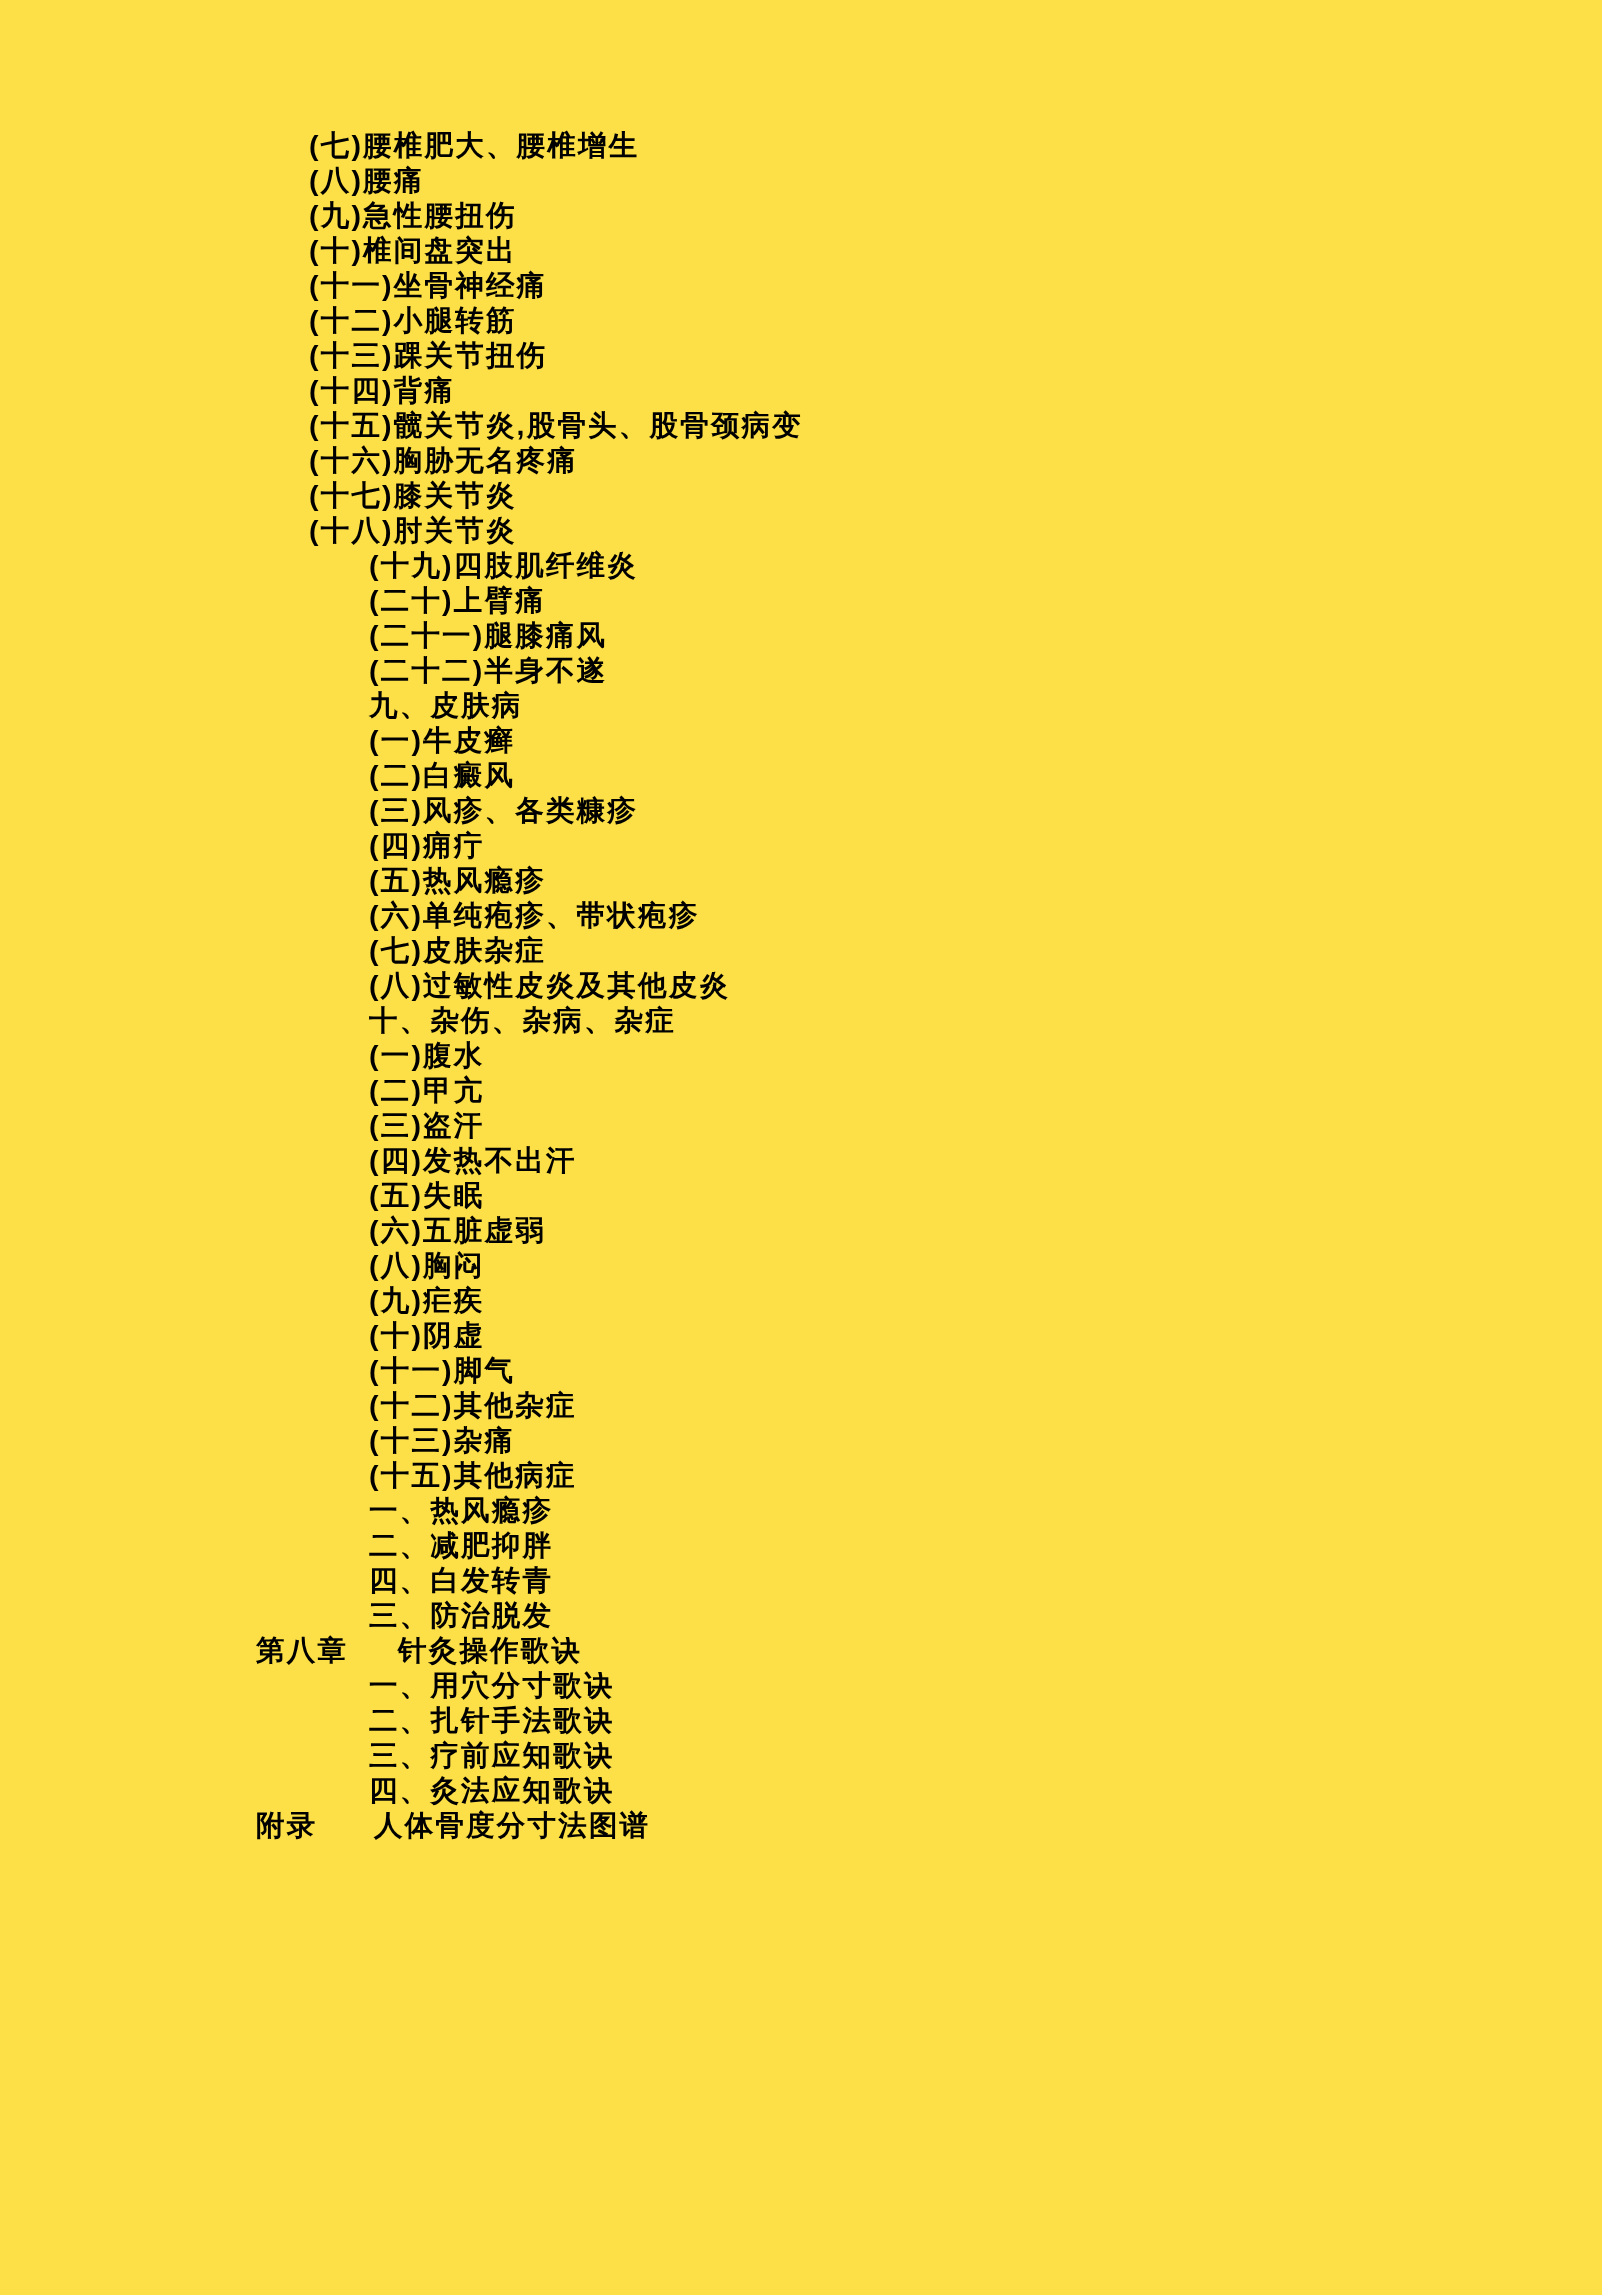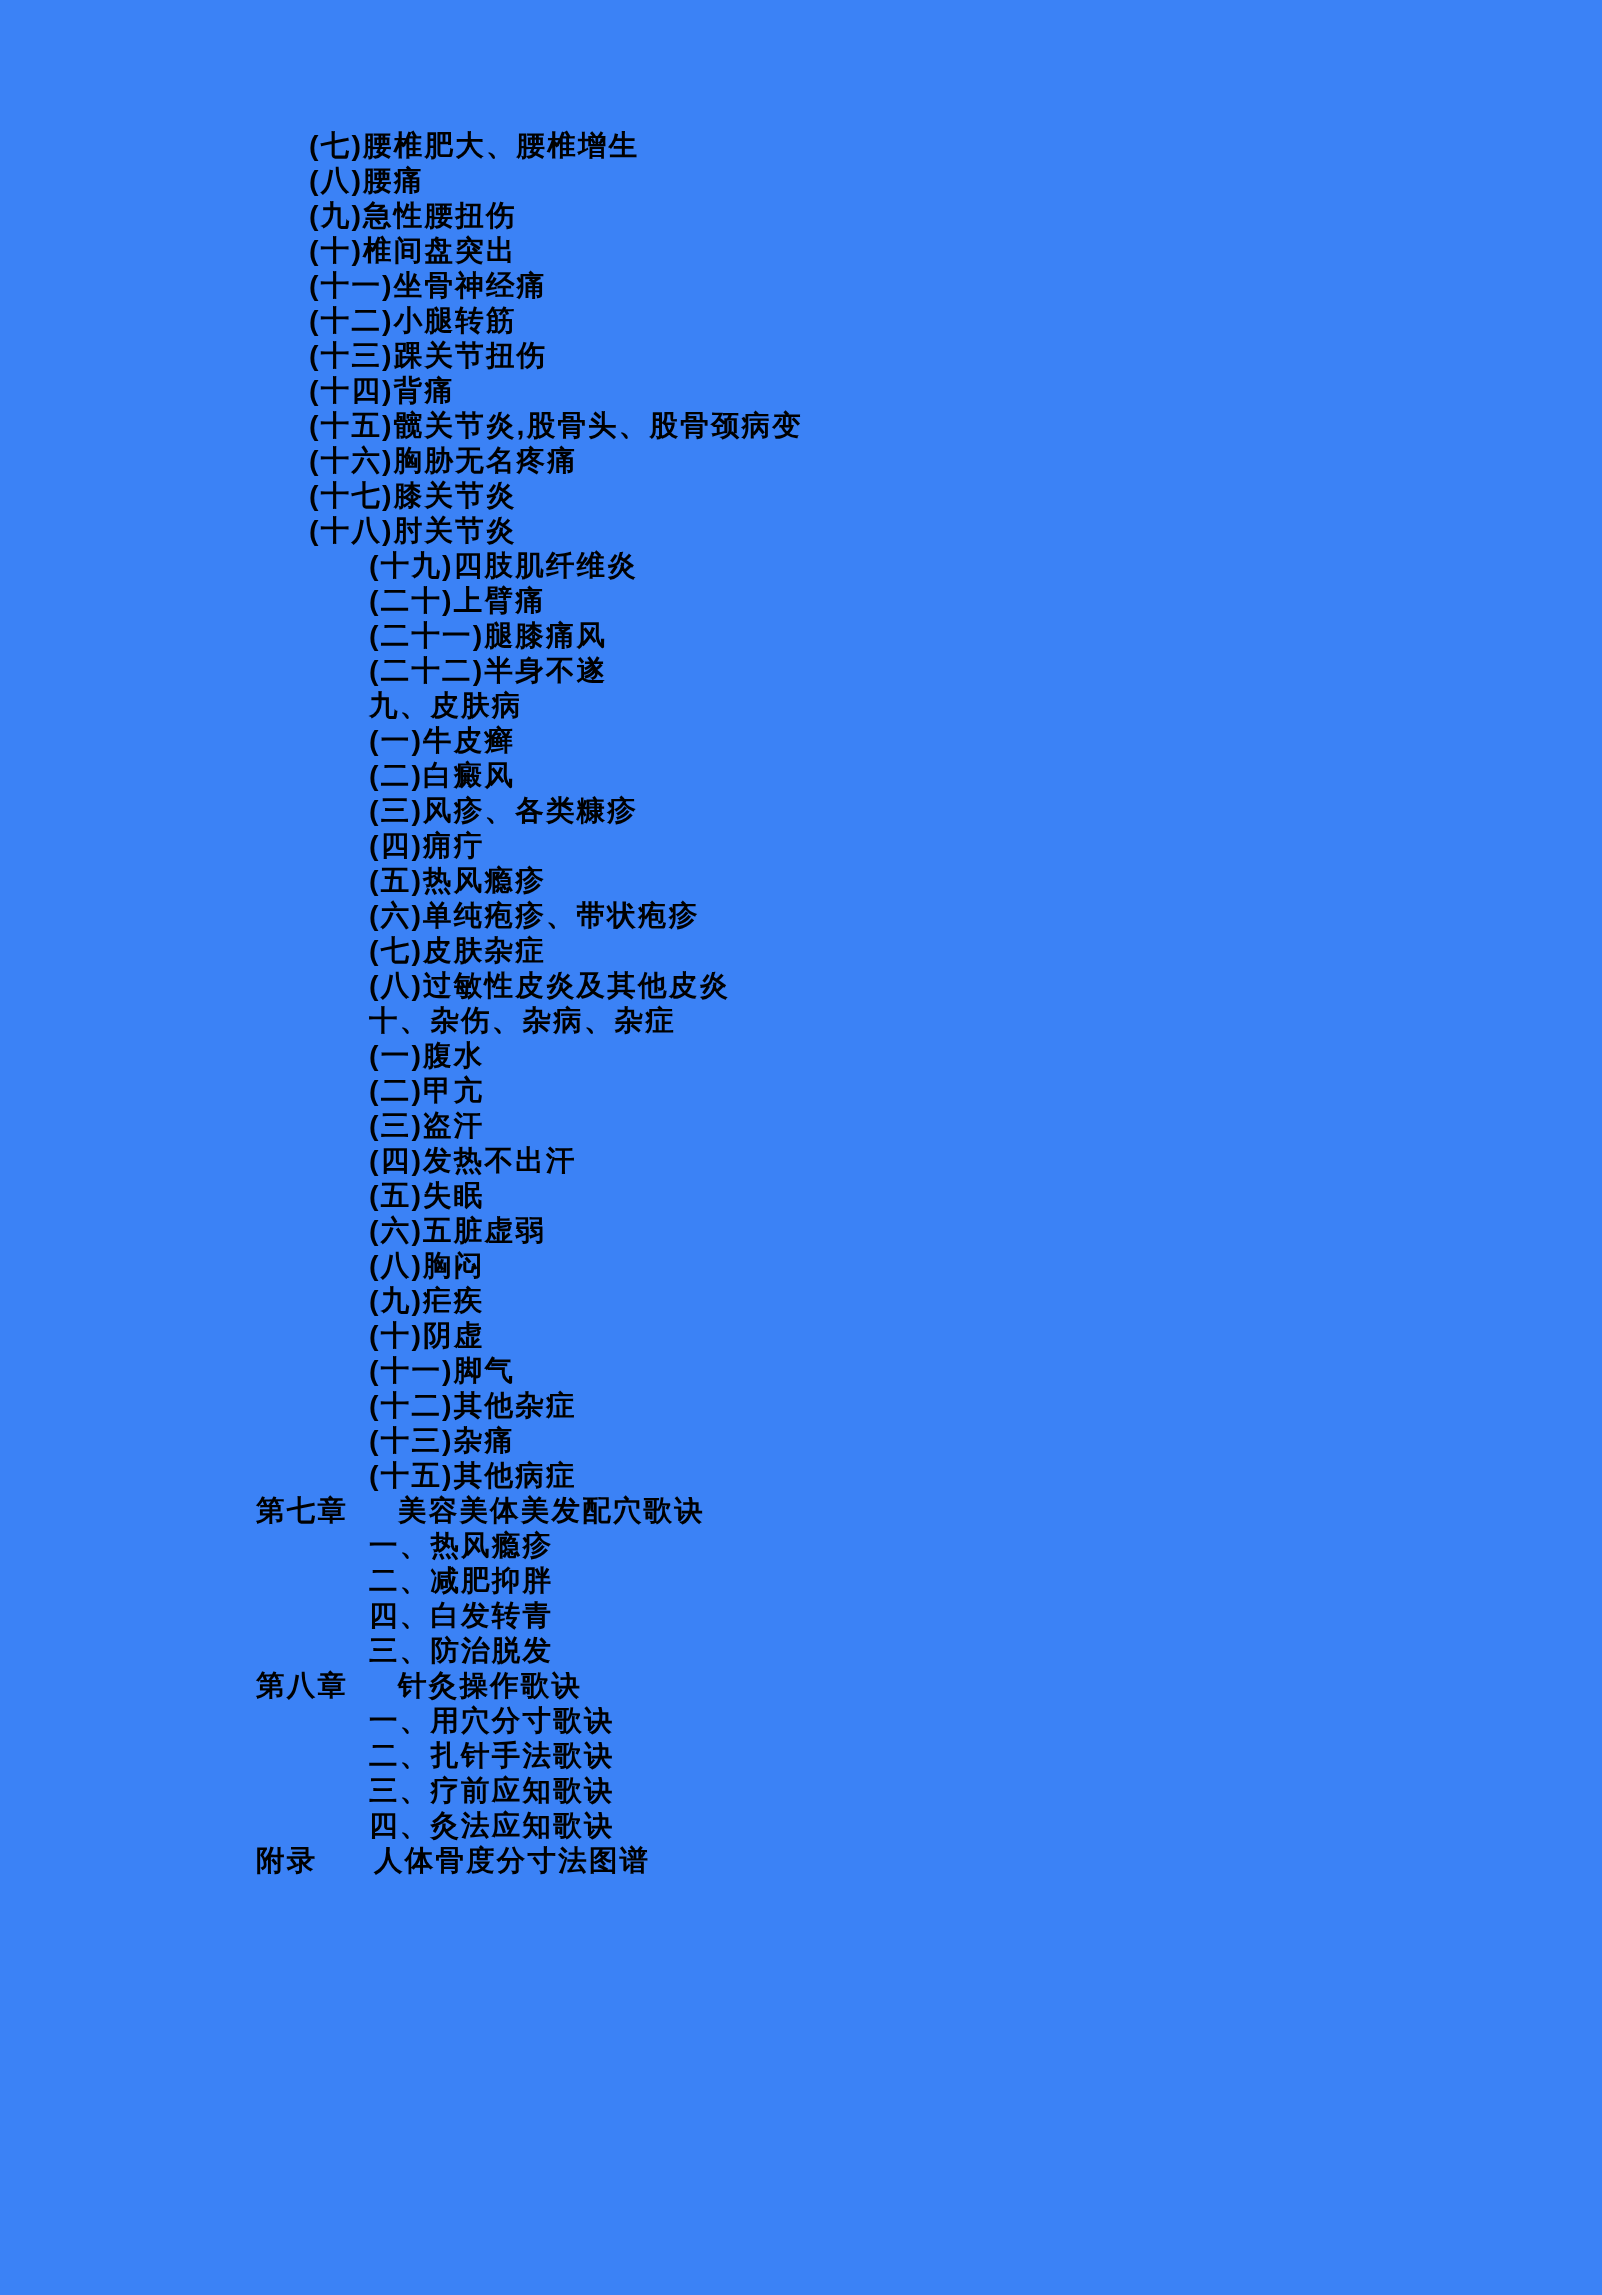--- a/index.html
+++ b/index.html
@@ -9,21 +9,21 @@
   body {
     width: 1603px;
     height: 2295px;
     background: #ffffff;
     position: relative;
     overflow: hidden;
   }
   .page {
     position: absolute;
     inset: 0;
-    background: #3b82f6;
+    background: #fde047;
   }
   .toc {
     padding-top: 128px;
     font-family: "Liberation Sans", sans-serif;
     font-size: 28.5px;
     font-weight: 600;
     line-height: 35px;
     letter-spacing: 2.2px;
     color: #000000;
   }
@@ -80,21 +80,20 @@
       <div class="toc-line item-b"><span class="entry-text">(四)发热不出汗</span></div>
       <div class="toc-line item-b"><span class="entry-text">(五)失眠</span></div>
       <div class="toc-line item-b"><span class="entry-text">(六)五脏虚弱</span></div>
       <div class="toc-line item-b"><span class="entry-text">(八)胸闷</span></div>
       <div class="toc-line item-b"><span class="entry-text">(九)疟疾</span></div>
       <div class="toc-line item-b"><span class="entry-text">(十)阴虚</span></div>
       <div class="toc-line item-b"><span class="entry-text">(十一)脚气</span></div>
       <div class="toc-line item-b"><span class="entry-text">(十二)其他杂症</span></div>
       <div class="toc-line item-b"><span class="entry-text">(十三)杂痛</span></div>
       <div class="toc-line item-b"><span class="entry-text">(十五)其他病症</span></div>
-      <div class="toc-line chapter"><span class="chapter-label">第七章</span><span class="chapter-title">美容美体美发配穴歌诀</span></div>
       <div class="toc-line item-b"><span class="entry-text">一、热风瘾疹</span></div>
       <div class="toc-line item-b"><span class="entry-text">二、减肥抑胖</span></div>
       <div class="toc-line item-b"><span class="entry-text">四、白发转青</span></div>
       <div class="toc-line item-b"><span class="entry-text">三、防治脱发</span></div>
       <div class="toc-line chapter"><span class="chapter-label">第八章</span><span class="chapter-title">针灸操作歌诀</span></div>
       <div class="toc-line item-b"><span class="entry-text">一、用穴分寸歌诀</span></div>
       <div class="toc-line item-b"><span class="entry-text">二、扎针手法歌诀</span></div>
       <div class="toc-line item-b"><span class="entry-text">三、疗前应知歌诀</span></div>
       <div class="toc-line item-b"><span class="entry-text">四、灸法应知歌诀</span></div>
       <div class="toc-line appendix"><span class="chapter-label">附录</span><span class="chapter-title">人体骨度分寸法图谱</span></div>

